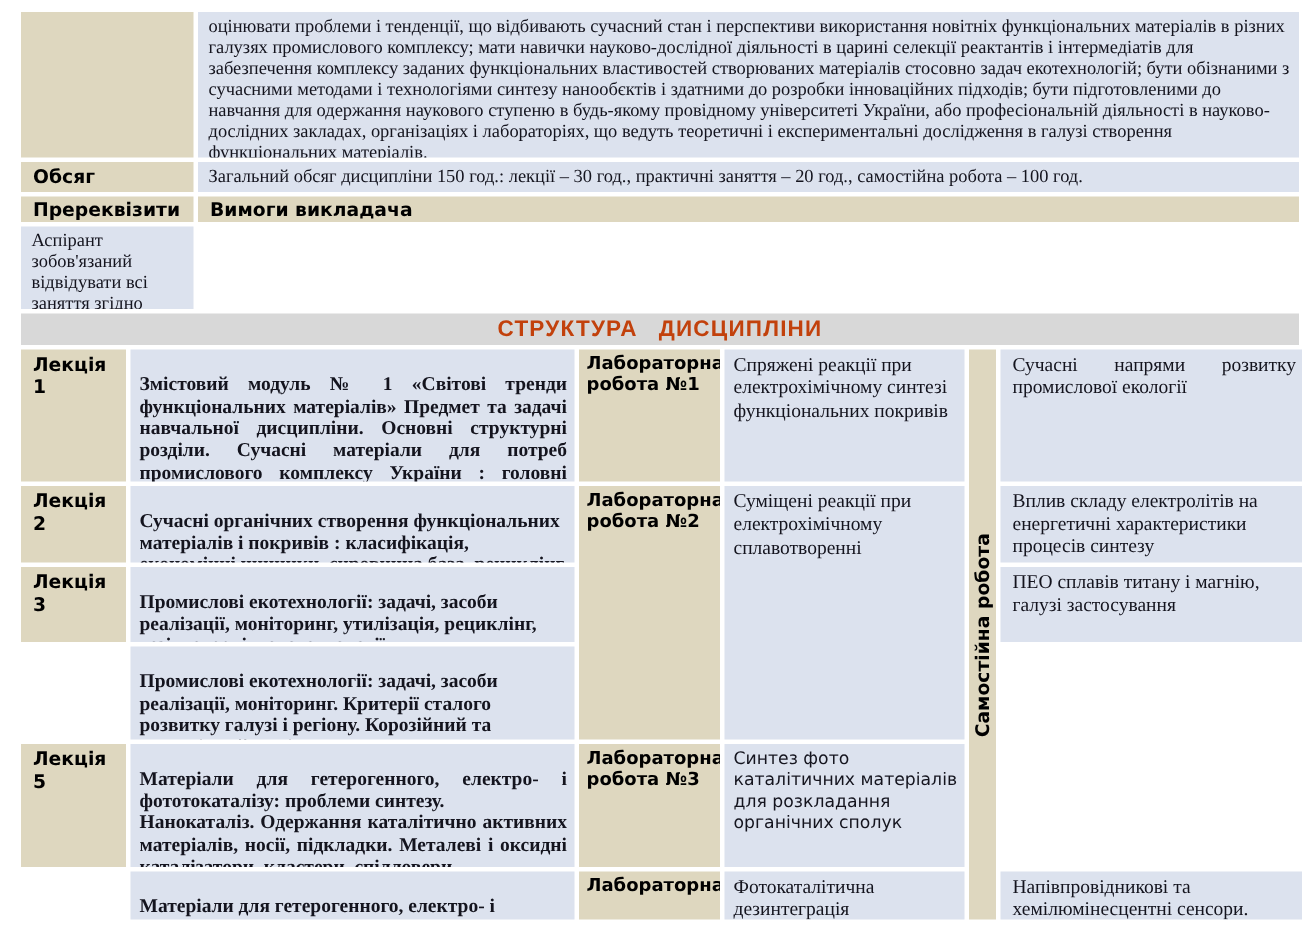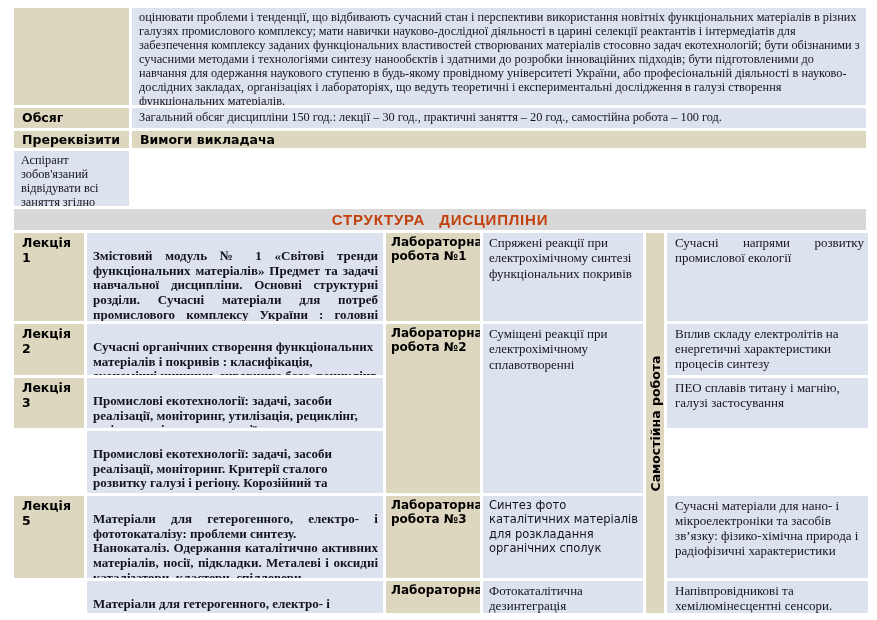--- a/index.html
+++ b/index.html
@@ -90,17 +90,16 @@
     <div class="s-cnt lab-content lab-content-sans" style="grid-column:4;grid-row:5">Синтез фото каталітичних матеріалів для розкладання органічних сполук</div>
     <div class="s-cnt lab-content" style="grid-column:4;grid-row:6">Фотокаталітична дезинтеграція</div>
 
     <div class="vertical-cell" style="grid-column:5;grid-row:1 / span 6">
       <span>Самостійна робота</span>
     </div>
 
     <div class="s-cnt self-content self-just" style="grid-column:6;grid-row:1">Сучасні напрями розвитку промислової екології</div>
     <div class="s-cnt self-content" style="grid-column:6;grid-row:2">Вплив складу електролітів на енергетичні характеристики процесів синтезу</div>
     <div class="s-cnt self-content" style="grid-column:6;grid-row:3">ПЕО сплавів титану і магнію, галузі застосування</div>
-    <div class="s-cnt self-content" style="grid-column:6;grid-row:5">Сучасні матеріали для нано- і мікроелектроніки та засобів зв’язку: фізико-хімічна природа і радіофізичні характеристики</div>
     <div class="s-cnt self-content" style="grid-column:6;grid-row:6">Напівпровідникові та хемілюмінесцентні сенсори.</div>
   </div>
 
 </div>
 
 </body></html>

